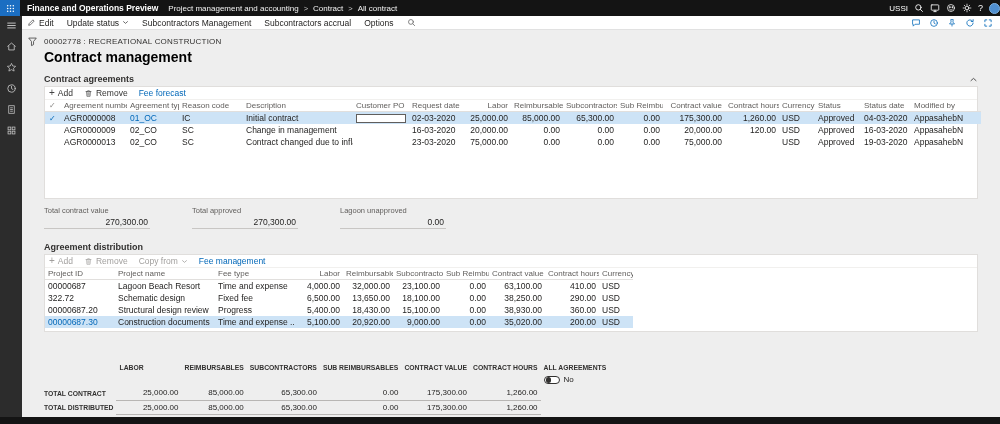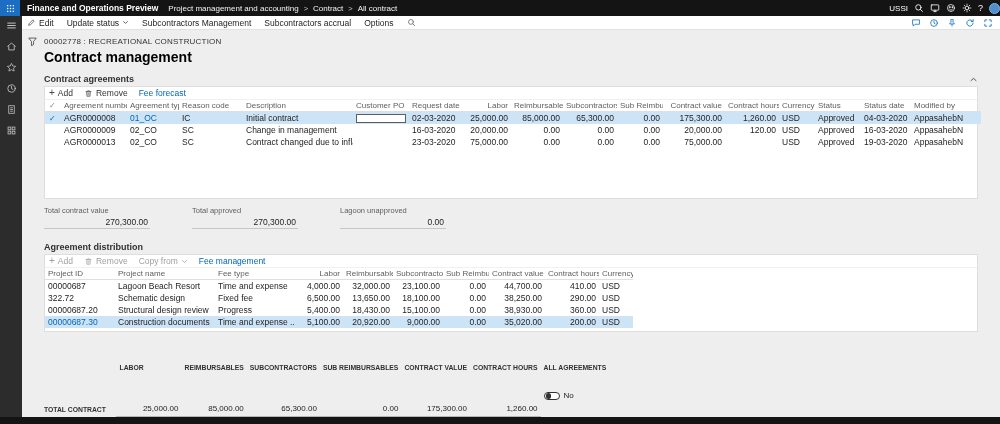--- a/index.html
+++ b/index.html
@@ -79,21 +79,21 @@
   .flabel { font-size:7.5px; color:#605e5c; }
   .fvalue { font-size:8.5px; color:#252423; text-align:right; border-bottom:1px solid #c8c6c4; padding:2px 2px 1px 0; }
 
   
   .summary-wrap { margin:30px 22px 0 22px; }
   table.sum { border-collapse:collapse; table-layout:fixed; }
   .sum th { font-size:6.8px; font-weight:700; color:#323130; text-align:left; vertical-align:top; padding:2px 3px; white-space:nowrap; overflow:hidden; }
   .sum td { height:14px; }
   .sum td.val { font-size:8px; color:#252423; text-align:right; border-bottom:1px solid #b8b6b4; padding:2px 3px; white-space:nowrap; }
   .sum td.rlabel { font-size:6.8px; font-weight:700; color:#323130; padding:2px 3px 2px 0; white-space:nowrap; overflow:hidden; }
-  .toggle-row { display:flex; align-items:center; gap:4px; margin-top:20px; }
+  .toggle-row { display:flex; align-items:center; gap:4px; margin-top:4px; }
   .toggle { width:16px; height:8px; border:1px solid #323130; border-radius:5px; position:relative; background:#fff; cursor:pointer; }
   .knob { position:absolute; left:1px; top:0.5px; width:5.5px; height:5.5px; border-radius:50%; background:#323130; }
   .toggle-val { font-size:8px; color:#252423; font-weight:400; }
 </style>
 </head>
 <body>
 
 <div class="topbar">
   <div class="waffle-btn">
     <svg class="icon" width="9" height="9" viewBox="0 0 16 16" fill="#fff">
@@ -435,21 +435,21 @@
         </thead>
       <tbody id="ad-body">
           <tr>
             <td>00000687</td>
             <td>Lagoon Beach Resort</td>
             <td>Time and expense</td>
             <td class="num">4,000.00</td>
             <td class="num">32,000.00</td>
             <td class="num">23,100.00</td>
             <td class="num">0.00</td>
-            <td class="num">44,700.00</td>
+            <td class="num">63,100.00</td>
             <td class="num">410.00</td>
             <td>USD</td>
           </tr>
           <tr>
             <td>322.72</td>
             <td>Schematic design</td>
             <td>Fixed fee</td>
             <td class="num">6,500.00</td>
             <td class="num">13,650.00</td>
             <td class="num">18,100.00</td>

